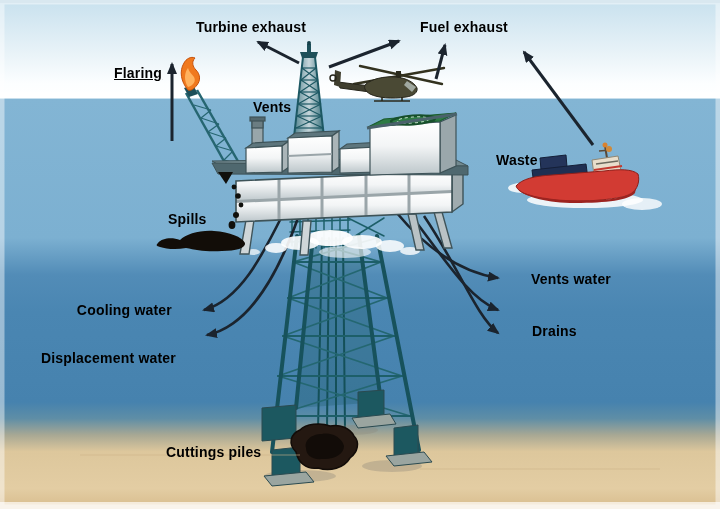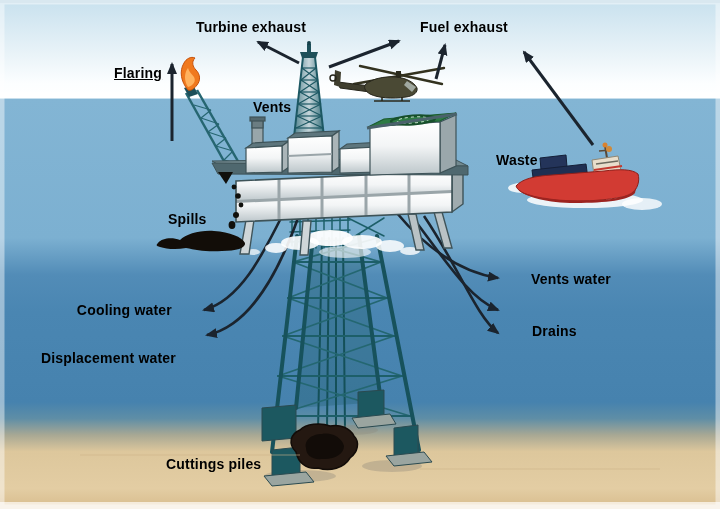--- a/index.html
+++ b/index.html
@@ -319,14 +319,14 @@
 <div class="lbl" style="left:196px;top:20px;">Turbine exhaust</div>
 <div class="lbl" style="left:420px;top:20px;">Fuel exhaust</div>
 <div class="lbl" style="left:114px;top:66px;text-decoration:underline;">Flaring</div>
 <div class="lbl" style="left:253px;top:100px;">Vents</div>
 <div class="lbl" style="left:496px;top:153px;text-align:center;">Waste</div>
 <div class="lbl" style="left:168px;top:212px;">Spills</div>
 <div class="lbl right" style="left:0;top:303px;width:172px;">Cooling water</div>
 <div class="lbl right" style="left:0;top:327px;width:176px;margin-top:24px;">Displacement water</div>
 <div class="lbl" style="left:531px;top:272px;">Vents water</div>
 <div class="lbl" style="left:532px;top:304px;margin-top:20px;">Drains</div>
-<div class="lbl" style="left:166px;top:457px;">Cuttings piles</div>
+<div class="lbl" style="left:166px;top:445px;">Cuttings piles</div>
 </div>
 
 </body></html>

